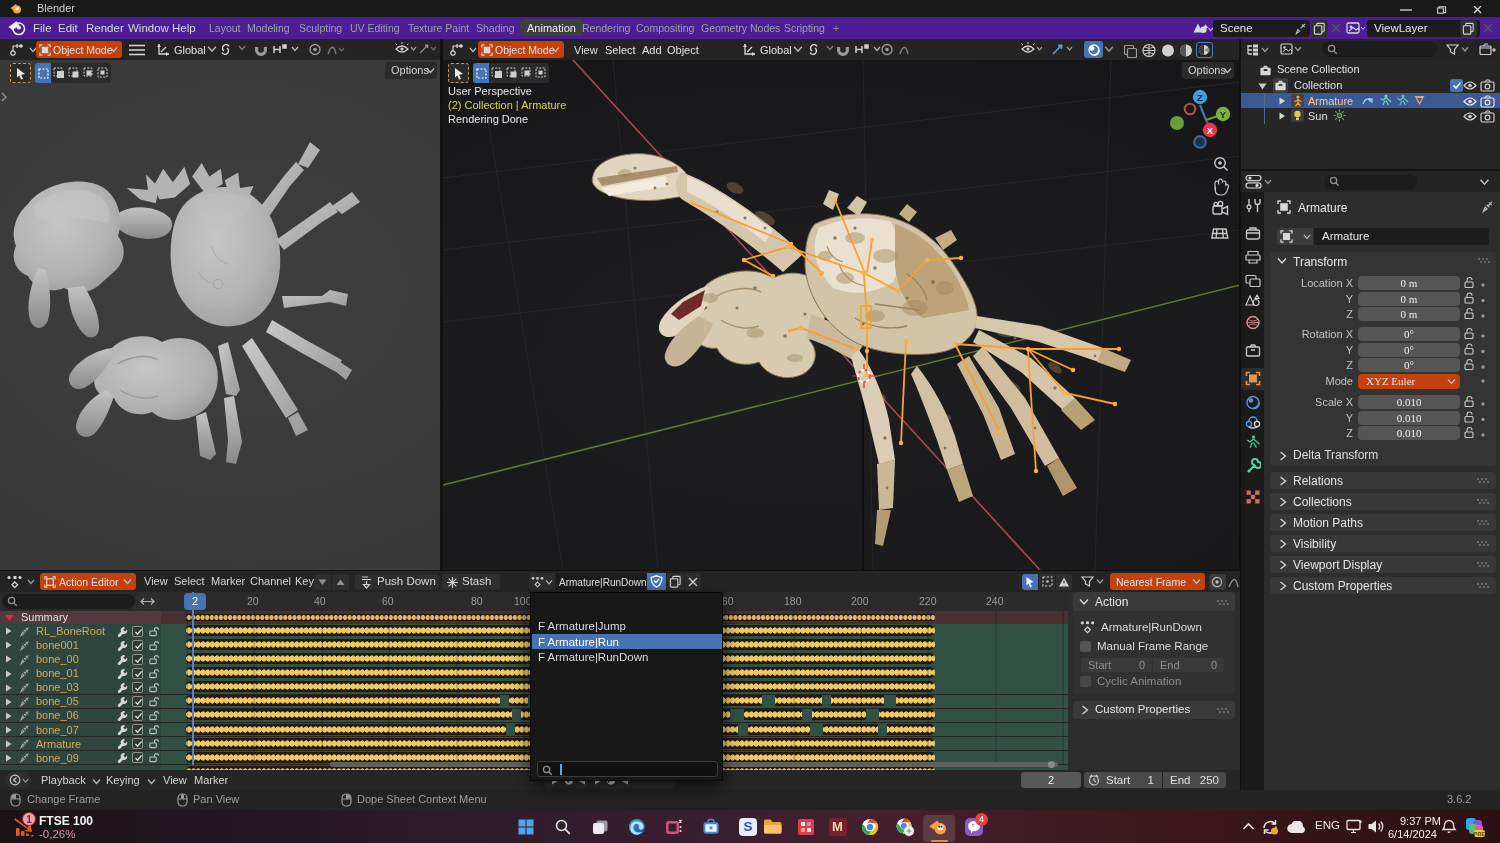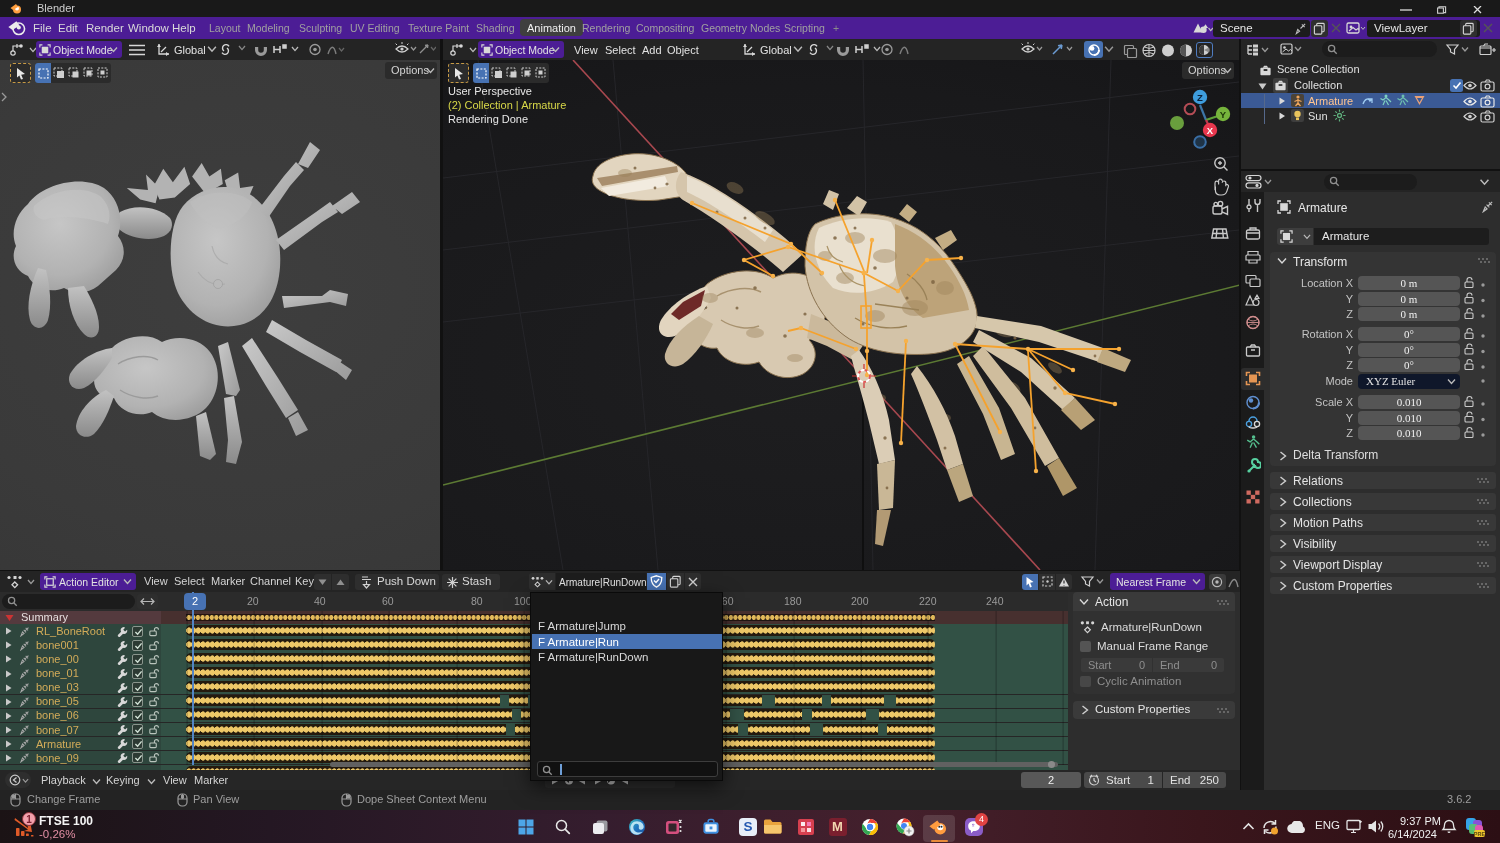--- a/index.html
+++ b/index.html
@@ -8,21 +8,21 @@
 .txt{color:#d4d4d4;font-size:12px;white-space:nowrap;}
 .sm{font-size:11px;}
 
 #titlebar{left:0;top:0;width:1500px;height:17px;background:#191919;}
 #menubar{left:0;top:17px;width:1500px;height:22px;background:#4c1d95;}
 .menuitem{position:absolute;top:4.5px;color:#d9d9d9;font-size:11.5px;}
 .tab{position:absolute;top:5px;color:#a0a0a0;font-size:10.5px;}
 .tabactive{background:#3f3f3f;border-radius:4px;color:#f0f0f0;padding:2.5px 7px;top:2px;font-size:11px;}
 
 .hdr{background:#242424;}
-.wbtn{position:absolute;background:#4c1d95;border-radius:3px;color:#e2e2e2;font-size:12px;text-align:center;}
+.wbtn{position:absolute;background:#c2410c;border-radius:3px;color:#e2e2e2;font-size:12px;text-align:center;}
 
 #vpL{left:0;top:39px;width:440px;height:531px;background:#3b3b3b;}
 #vpR{left:443px;top:39px;width:796px;height:531px;background:#1b1b1d;overflow:hidden;}
 
 #outliner{left:1241px;top:39px;width:259px;height:130px;background:#262626;}
 #props{left:1241px;top:171px;width:259px;height:619px;background:#2d2d2d;}
 #ptabs{position:absolute;left:0;top:21px;width:23px;height:598px;background:#1b1b1b;}
 
 #dope{left:0;top:571px;width:1240px;height:199px;background:#262626;overflow:hidden;}
 #dopefoot{left:0;top:770px;width:1240px;height:20px;background:#262626;}
@@ -848,21 +848,21 @@
       <div class="fld" style="left:117px;top:120.5px;width:102px;height:14px;line-height:14px;">0 m</div>
  <div class="lbl" style="left:30px;top:137px;width:82px;">Z</div>
       <div class="fld" style="left:117px;top:136px;width:102px;height:14px;line-height:14px;">0 m</div>
  <div class="lbl" style="left:30px;top:157px;width:82px;">Rotation X</div>
       <div class="fld" style="left:117px;top:156px;width:102px;height:14px;line-height:14px;">0°</div>
  <div class="lbl" style="left:30px;top:172.5px;width:82px;">Y</div>
       <div class="fld" style="left:117px;top:171.5px;width:102px;height:14px;line-height:14px;">0°</div>
  <div class="lbl" style="left:30px;top:188px;width:82px;">Z</div>
       <div class="fld" style="left:117px;top:187px;width:102px;height:14px;line-height:14px;">0°</div>
  <div class="lbl" style="left:30px;top:204px;width:82px;">Mode</div>
-      <div class="fld" style="left:117px;top:202.5px;width:102px;height:15px;line-height:15px;background:#0f172a;text-align:left;padding-left:8px;color:#e4e4e4;">XYZ Euler<svg style="position:absolute;right:4px;top:4px" width="9" height="8" viewBox="0 0 9 8">
+      <div class="fld" style="left:117px;top:202.5px;width:102px;height:15px;line-height:15px;background:#c2410c;text-align:left;padding-left:8px;color:#e4e4e4;">XYZ Euler<svg style="position:absolute;right:4px;top:4px" width="9" height="8" viewBox="0 0 9 8">
           <path d="M1 1.5 l3.5 4 l3.5-4" stroke="#bbb" fill="none" stroke-width="1.3"></path>
         </svg></div>
  <div class="lbl" style="left:30px;top:225px;width:82px;">Scale X</div>
       <div class="fld" style="left:117px;top:224px;width:102px;height:14px;line-height:14px;">0.010</div>
  <div class="lbl" style="left:30px;top:240.5px;width:82px;">Y</div>
       <div class="fld" style="left:117px;top:239.5px;width:102px;height:14px;line-height:14px;">0.010</div>
  <div class="lbl" style="left:30px;top:256px;width:82px;">Z</div>
       <div class="fld" style="left:117px;top:255px;width:102px;height:14px;line-height:14px;">0.010</div>
  <svg class="abs" style="left:222px;top:105px" width="14" height="165" viewBox="0 0 14 165">
   <g fill="none" stroke="#c9c9c9" stroke-width="1.1">

